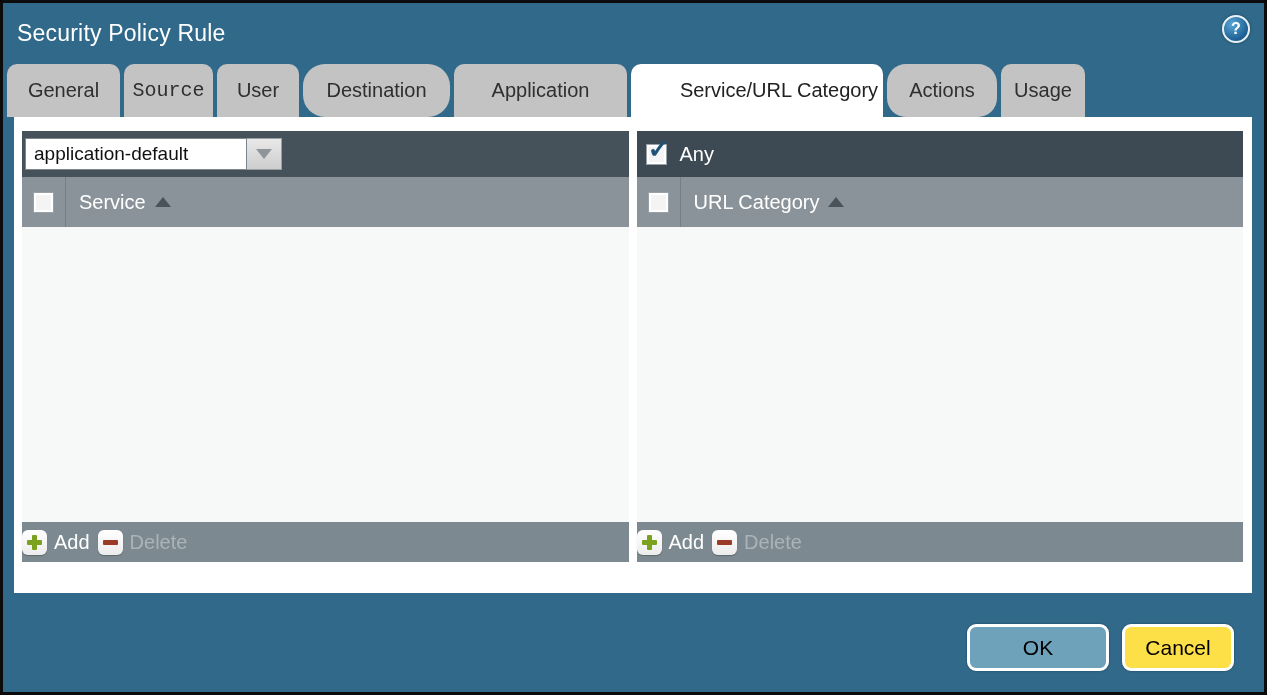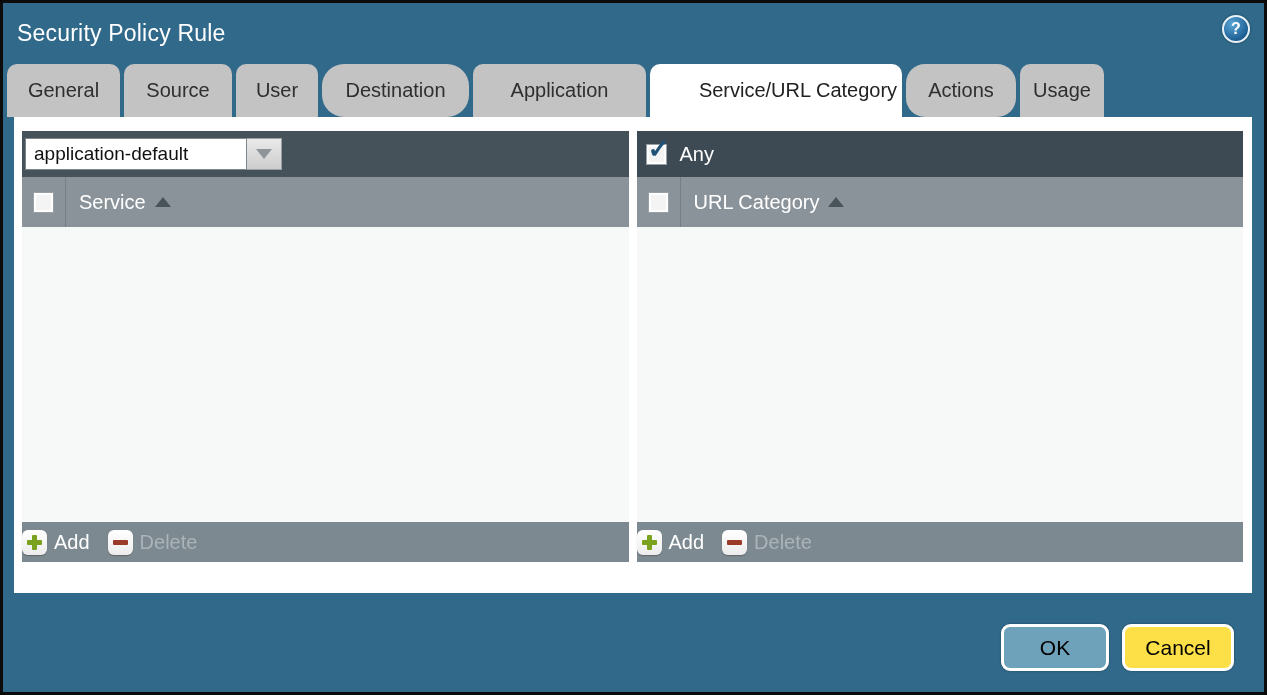--- a/index.html
+++ b/index.html
@@ -46,21 +46,21 @@
   .tab {
     height:53px;
     background:#c3c3c3;
     border-radius:10px 10px 0 0;
     display:flex; align-items:center; justify-content:center;
     font-size:20px; color:#2f2f2f;
     cursor:pointer;
     flex:0 0 auto;
   }
   .tab:nth-child(1){ width:113px; }
-  .tab:nth-child(2){ width:108px; }
+  .tab:nth-child(2){ width:89px;font-family:Liberation Mono, monospace; }
   .tab:nth-child(3){ width:82px; }
   .tab:nth-child(4){ width:147px;border-radius:22px; }
   .tab:nth-child(5){ width:173px; }
   .tab:nth-child(6){ width:252px;padding-left:44px; }
   .tab:nth-child(7){ width:110px;border-radius:19px; }
   .tab:nth-child(8){ width:84px; }
   .tab.active { background:#fff; color:#222; }
   
   .content {
     margin:0 12px 0 11px;
@@ -153,21 +153,21 @@
   .panel-body {
     flex:1 1 auto;
     background:#f7f8f8;
     overflow:auto;
   }
   .panel-footer {
     height:40px;
     background:#7d8990;
     display:flex; align-items:center;
     padding:0 0;
-    gap:18px;
+    gap:8px;
     flex:0 0 auto;
   }
   .footer-btn {
     display:flex; align-items:center; gap:7px;
     cursor:pointer;
   }
   .footer-btn.disabled { cursor:default; }
   .footer-btn .btn-label { color:#fff; font-size:20px; }
   .footer-btn.disabled .btn-label { color:#aab3b8; }
   .mini-icon {
@@ -194,21 +194,21 @@
   }
   .dlg-btn {
     height:47px;
     border:3px solid #fff;
     border-radius:9px;
     font-family:"Liberation Sans", sans-serif;
     font-size:21px; color:#000;
     cursor:pointer;
     box-shadow:0 0 2px rgba(0,0,0,.4);
   }
-  .dlg-btn.ok { width:108px; background:#6ea2bb; }
+  .dlg-btn.ok { width:142px; background:#6ea2bb; }
   .dlg-btn.cancel { width:112px; background:#fde047; }
 </style>
 </head>
 <body>
 
 <div class="dialog">
 
   <div class="titlebar">
     <span class="titlebar-text">Security Policy Rule</span>
     <div class="help-btn">?</div>

